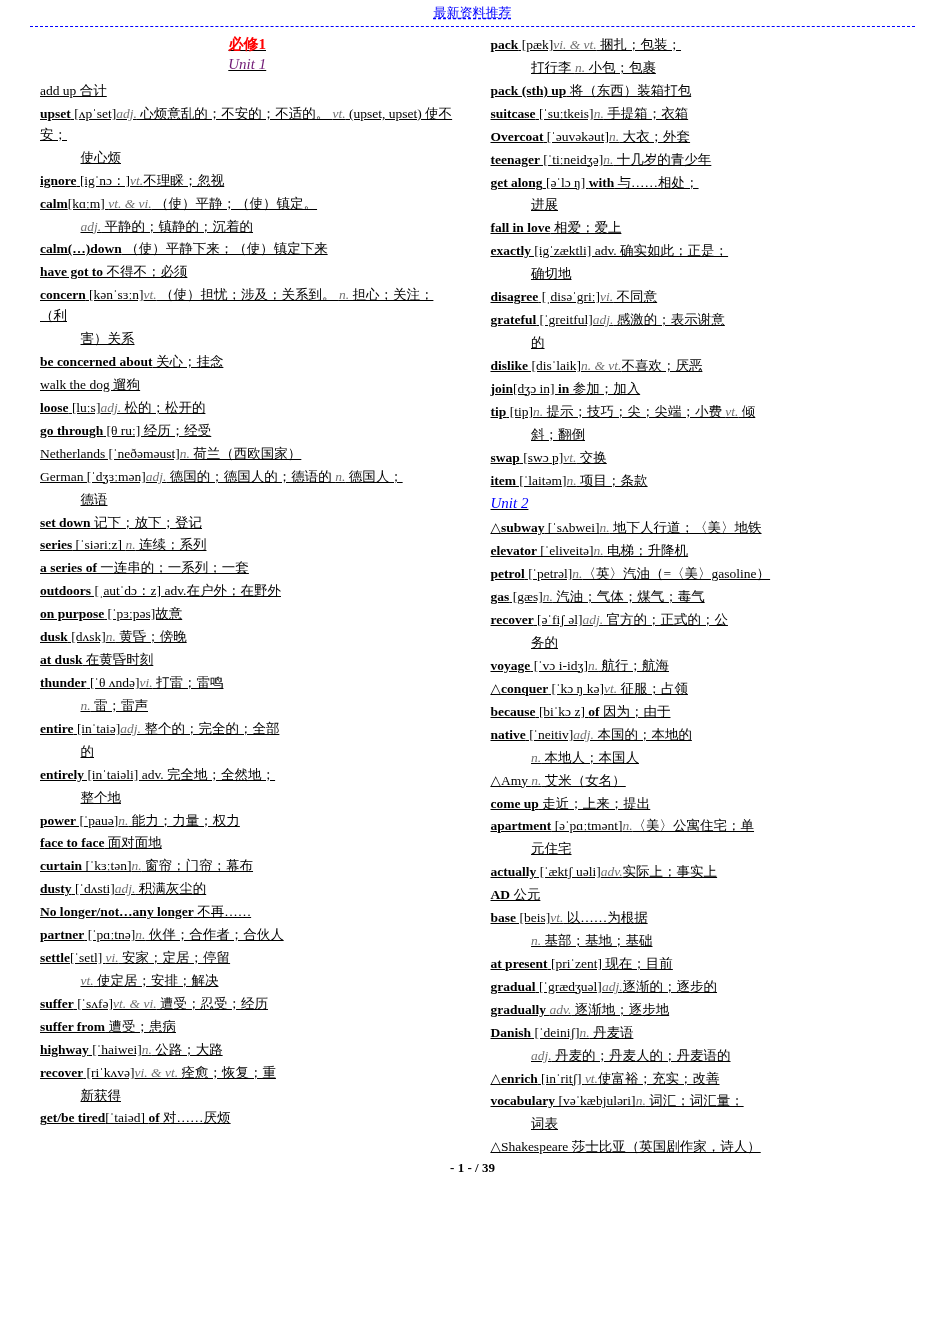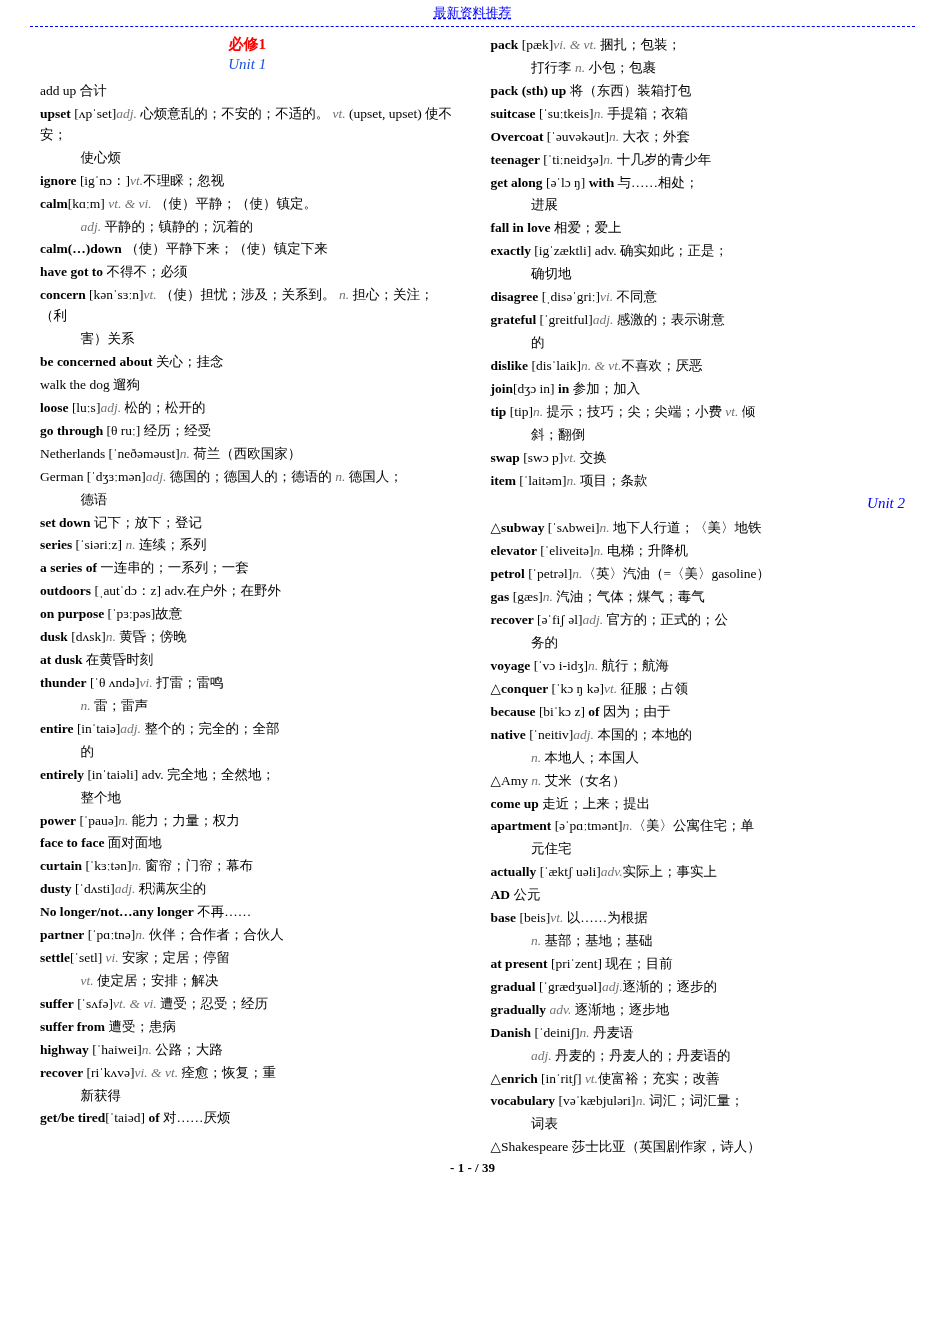--- a/index.html
+++ b/index.html
@@ -21,55 +21,56 @@
       font-size: 13px;
       margin-bottom: 8px;
       border-bottom: 1px dashed #00f;
       padding-bottom: 4px;
       text-decoration: underline;
       text-decoration-style: dashed;
     }
     .columns {
       display: flex;
       gap: 16px;
+      text-decoration: underline;
     }
     .col {
       flex: 1;
       padding: 0 10px;
     }
     .col:first-child {
       border-right: none;
     }
     .unit-title {
       color: #f00;
       font-weight: bold;
       font-size: 15px;
       text-align: center;
       margin-bottom: 2px;
     }
     .unit-subtitle {
-      color: #1d4ed8;
+      color: #701a75;
       font-style: italic;
       font-size: 15px;
       text-align: center;
       margin-bottom: 8px;
     }
     .entry {
       margin-bottom: 2px;
       line-height: 1.55;
       font-size: 13.5px;
     }
     .entry .word { font-weight: bold; }
     .entry .pos { font-style: italic; color: #737373; }
     .indent2 { padding-left: 3em; }
     .unit2-title {
       color: #00f;
       font-style: italic;
       font-size: 15px;
-      text-align: right;
+      text-align: left;
       margin: 4px 0 6px 0;
     }
     .page-num {
       text-align: center;
       font-size: 13px;
       color: #000000;
       font-weight: bold;
     }
   </style>
 </head>

